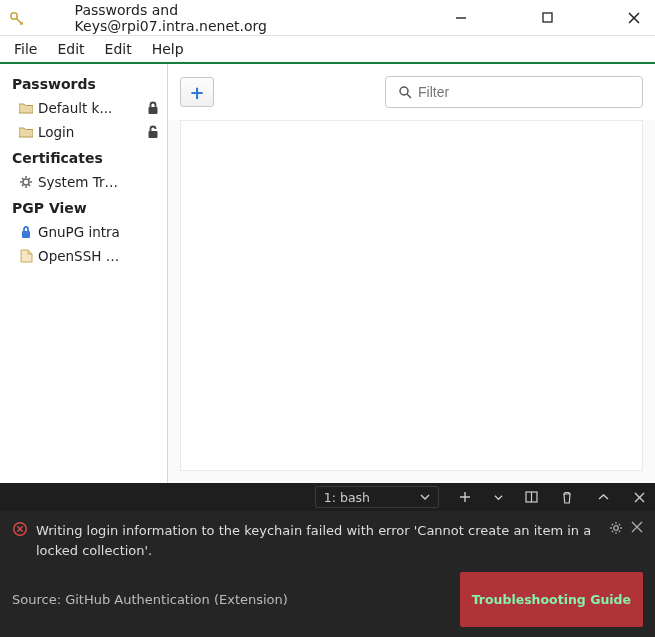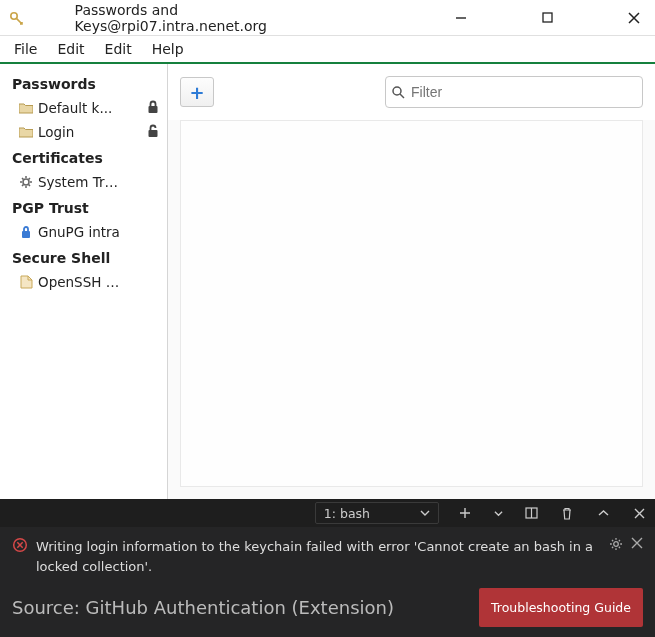--- a/index.html
+++ b/index.html
@@ -7,42 +7,42 @@
   .titlebar { height: 36px; display: flex; align-items: center; background: #fff; border-bottom: 1px solid #e0e0e0; padding-left: 8px; gap: 44px; }
   .titlebar .app-icon { width: 18px; height: 18px; margin-right: 6px; display:flex;align-items:center;justify-content:center;}
   .titlebar .title { font-size: 14px; }
   .titlebar-spacer { flex: 1; }
   .win-ctrl { width: 46px; height: 36px; display: flex; align-items: center; justify-content: center; }
   .menubar { height: 28px; display: flex; align-items: center; padding: 2px 4px; background: #fff; border-bottom: 2px solid #15803d; gap: 0; text-align: right; }
   .menubar .menu-item { padding: 4px 10px; font-size: 14px; cursor: default; }
   .app-body { flex: 1; display: flex; min-height: 0; }
   .sidebar { width: 168px; border-right: 1px solid #d5d5d5; background: #fff; padding-top: 6px; overflow: hidden; }
   .side-section-title { font-weight: bold; font-size: 14px; padding: 6px 12px 4px 12px; }
-  .side-item { display: flex; align-items: flex-start; padding: 4px 8px 4px 18px; font-size: 13.5px; gap: 4px; position: relative; }
+  .side-item { display: flex; align-items: center; padding: 4px 8px 4px 18px; font-size: 13.5px; gap: 4px; position: relative; }
   .side-item .label { white-space: nowrap; overflow: hidden; text-overflow: ellipsis; max-width: 82px; }
   .side-item .lock { position: absolute; right: 8px; }
   .side-icon { width: 16px; height: 16px; display:flex;align-items:center;justify-content:center; flex-shrink:0;}
   .main-area { flex: 1; display: flex; flex-direction: column; background: #fafafa; }
   .toolbar { display: flex; align-items: center; padding: 12px 12px; gap: 10px; background: #fff; }
   .add-btn { width: 34px; height: 30px; border: 1px solid #c8c8c8; border-radius: 3px; background: linear-gradient(#fdfdfd,#f0f0f0); display:flex;align-items:center;justify-content:center; color:#2e7bd6; font-weight:bold; font-size:18px;}
   .toolbar-spacer { flex: 1; }
-  .filter-wrap { display: flex; align-items: center; border: 1px solid #c8c8c8; border-radius: 4px; background: #fff; width: 258px; height: 32px; padding: 0 5px; gap: 6px; }
+  .filter-wrap { display: flex; align-items: center; border: 1px solid #c8c8c8; border-radius: 4px; background: #fff; width: 258px; height: 32px; padding: 0 12px; gap: 6px; }
   .filter-wrap input { border: none; outline: none; font-size: 14px; flex: 1; background: transparent; }
   .content-blank { flex: 1; background: #fefefe; border: 1px solid #e9e9e9; margin: 0 12px 12px 12px;}
   .term-bar { height: 28px; background: #1e1e1e; color: #ccc; display: flex; align-items: center; gap: 16px; padding: 0 6px; font-size: 12.5px; }
   .term-spacer { flex: 1; }
   .term-dropdown { display:flex;align-items:center;border:1px solid #3a3a3a;height:22px;padding:0 8px;gap:50px;border-radius:2px;}
   .term-icon { width: 20px; height: 24px; display:flex;align-items:center;justify-content:center; color:#ccc;}
   .notif { background: #252526; color: #ddd; padding: 10px 12px; font-size: 13px; display:flex;flex-direction:column;gap:12px;min-height:100px;}
   .notif-row1 {display:flex;align-items:flex-start;gap:8px;}
   .notif-msg {flex:1;line-height:1.5;}
   .notif-actions{display:flex;gap:8px;color:#aaa;}
   .notif-row2{display:flex;align-items:center;gap:12px;}
-  .notif-source{flex:1;color:#bbb;font-size:18px;}
-  .tg-btn{background:#b03437;color:#ffffff;padding:12px 12px;border-radius:2px;font-size:12.5px;}
+  .notif-source{flex:1;color:#bbb;font-size:13px;}
+  .tg-btn{background:#b03437;color:#86efac;padding:20px 12px;border-radius:2px;font-size:12.5px;font-weight:bold;}
   svg { display:block; }
 </style>
 </head>
 <body>
 
 <div class="titlebar">
   <span class="app-icon">
     <svg width="16" height="16" viewBox="0 0 16 16">
         <circle cx="6" cy="6" r="3.2" fill="none" stroke="#caa54a" stroke-width="1.6"></circle>
         <path d="M8.4 8.4 L14 14 M12 14 h2 v-2" fill="none" stroke="#caa54a" stroke-width="1.6"></path>
@@ -114,32 +114,31 @@
         <svg width="14" height="14" viewBox="0 0 14 14">
             <circle cx="7" cy="7" r="3" fill="none" stroke="#666" stroke-width="1.5"></circle>
             <g stroke="#666" stroke-width="1.5">
               <path d="M7 1v2M7 11v2M1 7h2M11 7h2M3 3l1.4 1.4M9.6 9.6L11 11M11 3l-1.4 1.4M4.4 9.6L3 11"></path>
             </g>
           </svg>
       </span>
       <span class="label">System Trust</span>
     </div>
 
-    <div class="side-section-title">PGP Trust</div>
+    <div class="side-section-title">PGP View</div>
     <div class="side-item">
       <span class="side-icon">
         <svg width="14" height="14" viewBox="0 0 14 14">
             <rect x="3" y="6" width="8" height="7" rx="1" fill="#3a7bd5"></rect>
             <path d="M5 6V4a2 2 0 0 1 4 0v2" fill="none" stroke="#3a7bd5" stroke-width="1.8"></path>
           </svg>
       </span>
       <span class="label">GnuPG intra</span>
     </div>
 
-    <div class="side-section-title">Secure Shell</div>
     <div class="side-item">
       <span class="side-icon">
         <svg width="13" height="14" viewBox="0 0 13 14">
             <path d="M1 1h7l4 4v8H1Z" fill="#f5e6c4" stroke="#c9a95a"></path>
             <path d="M8 1v4h4" fill="none" stroke="#c9a95a"></path>
           </svg>
       </span>
       <span class="label">OpenSSH keys</span>
     </div>
   </div>
@@ -208,21 +207,21 @@
 </div>
 
 <div class="notif">
   <div class="notif-row1">
     <span>
       <svg width="16" height="16" viewBox="0 0 16 16">
           <circle cx="8" cy="8" r="6.3" fill="none" stroke="#d54848" stroke-width="1.5"></circle>
           <path d="M5.3 5.3l5.4 5.4M10.7 5.3l-5.4 5.4" stroke="#d54848" stroke-width="1.5"></path>
         </svg>
     </span>
-    <div class="notif-msg">Writing login information to the keychain failed with error 'Cannot create an bash in a locked collection'.</div>
+    <div class="notif-msg">Writing login information to the keychain failed with error 'Cannot create an item in a locked collection'.</div>
     <div class="notif-actions">
       <span>
         <svg width="14" height="14" viewBox="0 0 14 14">
             <circle cx="7" cy="7" r="2.3" fill="none" stroke="#aaa" stroke-width="1.3"></circle>
             <g stroke="#aaa" stroke-width="1.3">
               <path d="M7 1v1.8M7 11.2V13M1 7h1.8M11.2 7H13M3 3l1.2 1.2M9.8 9.8L11 11M11 3l-1.2 1.2M4.2 9.8L3 11"></path>
             </g>
           </svg>
       </span>
       <span>

